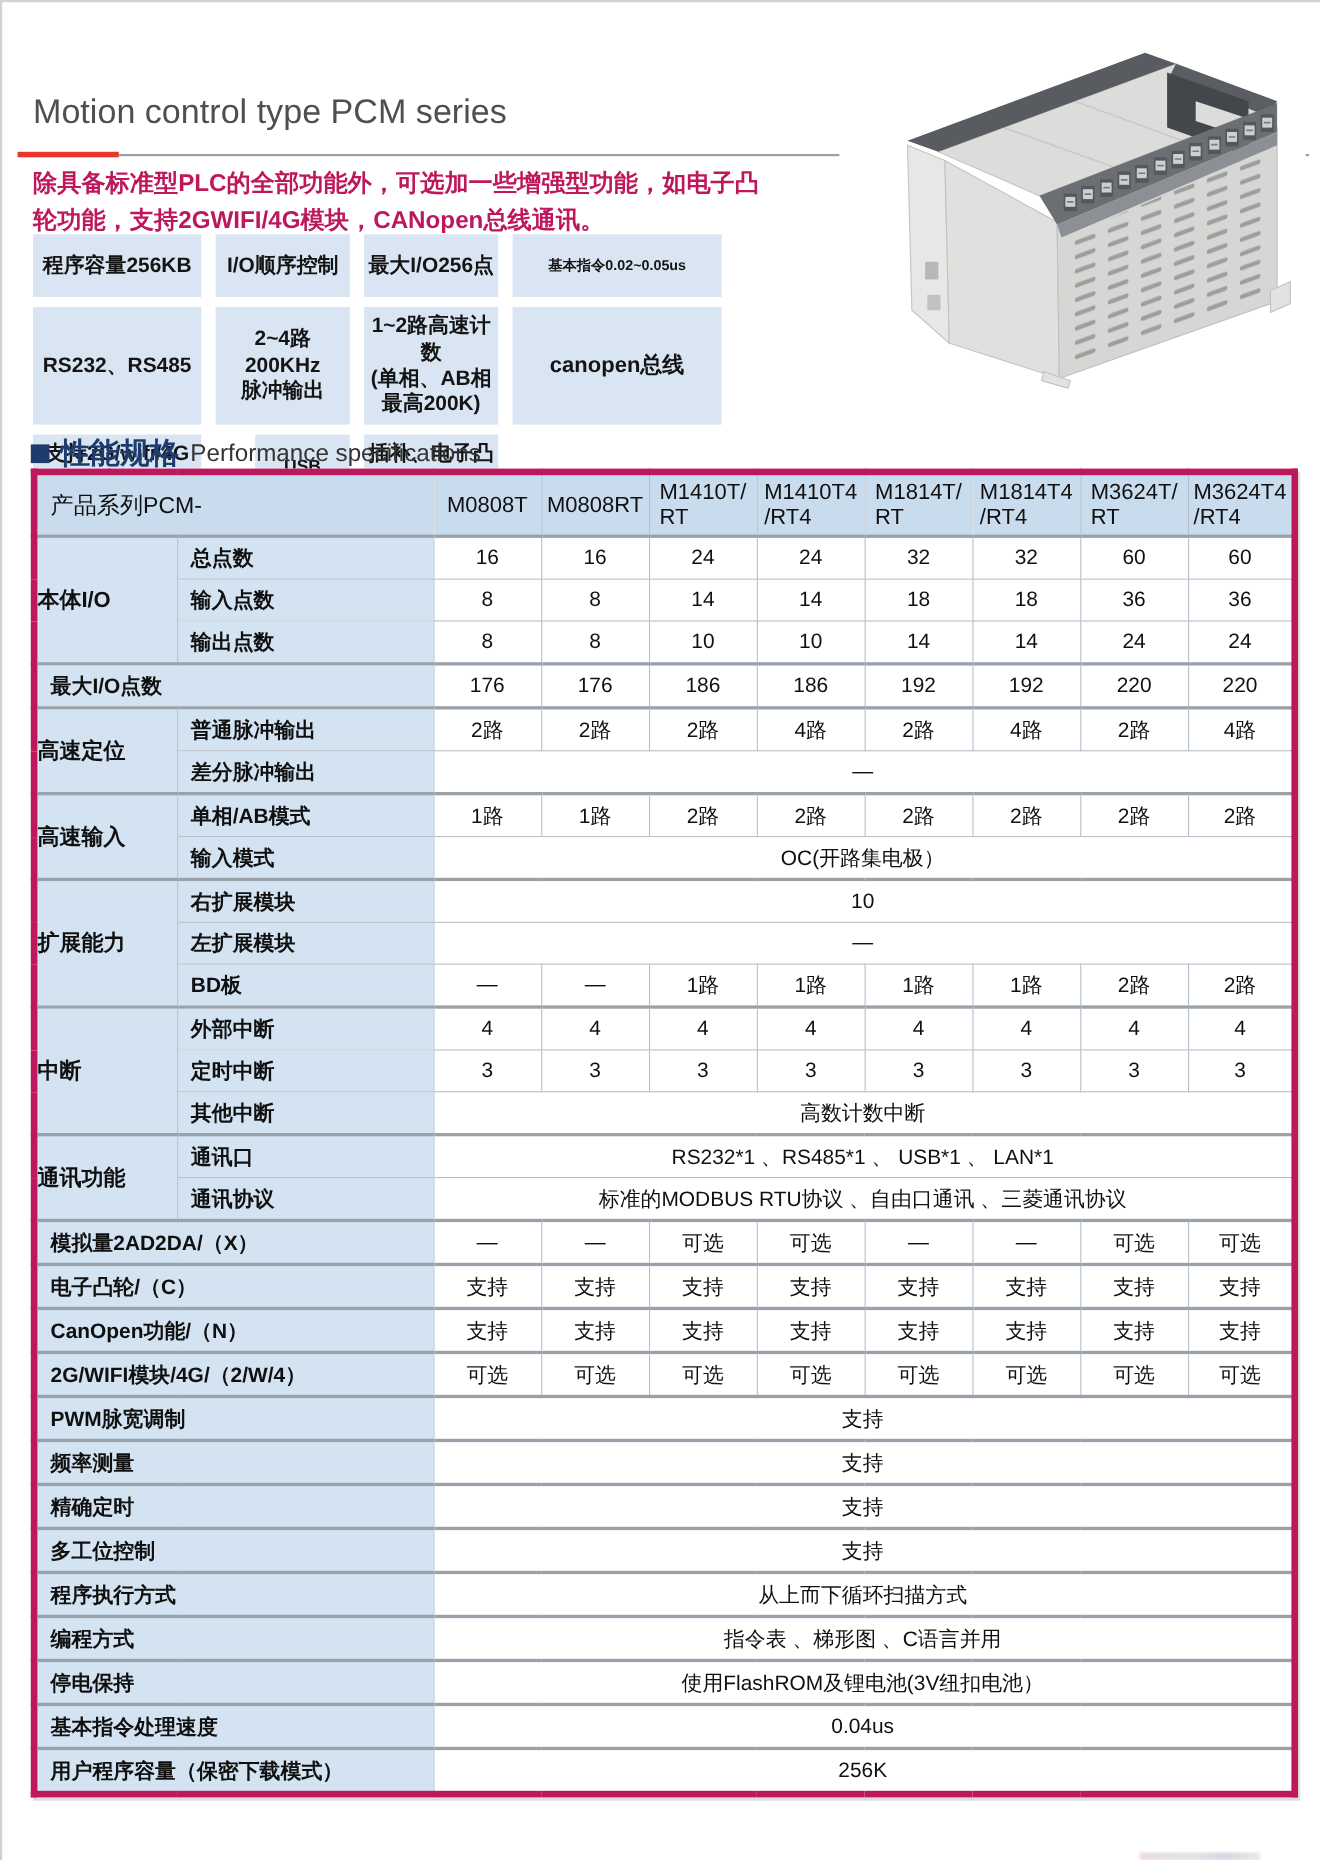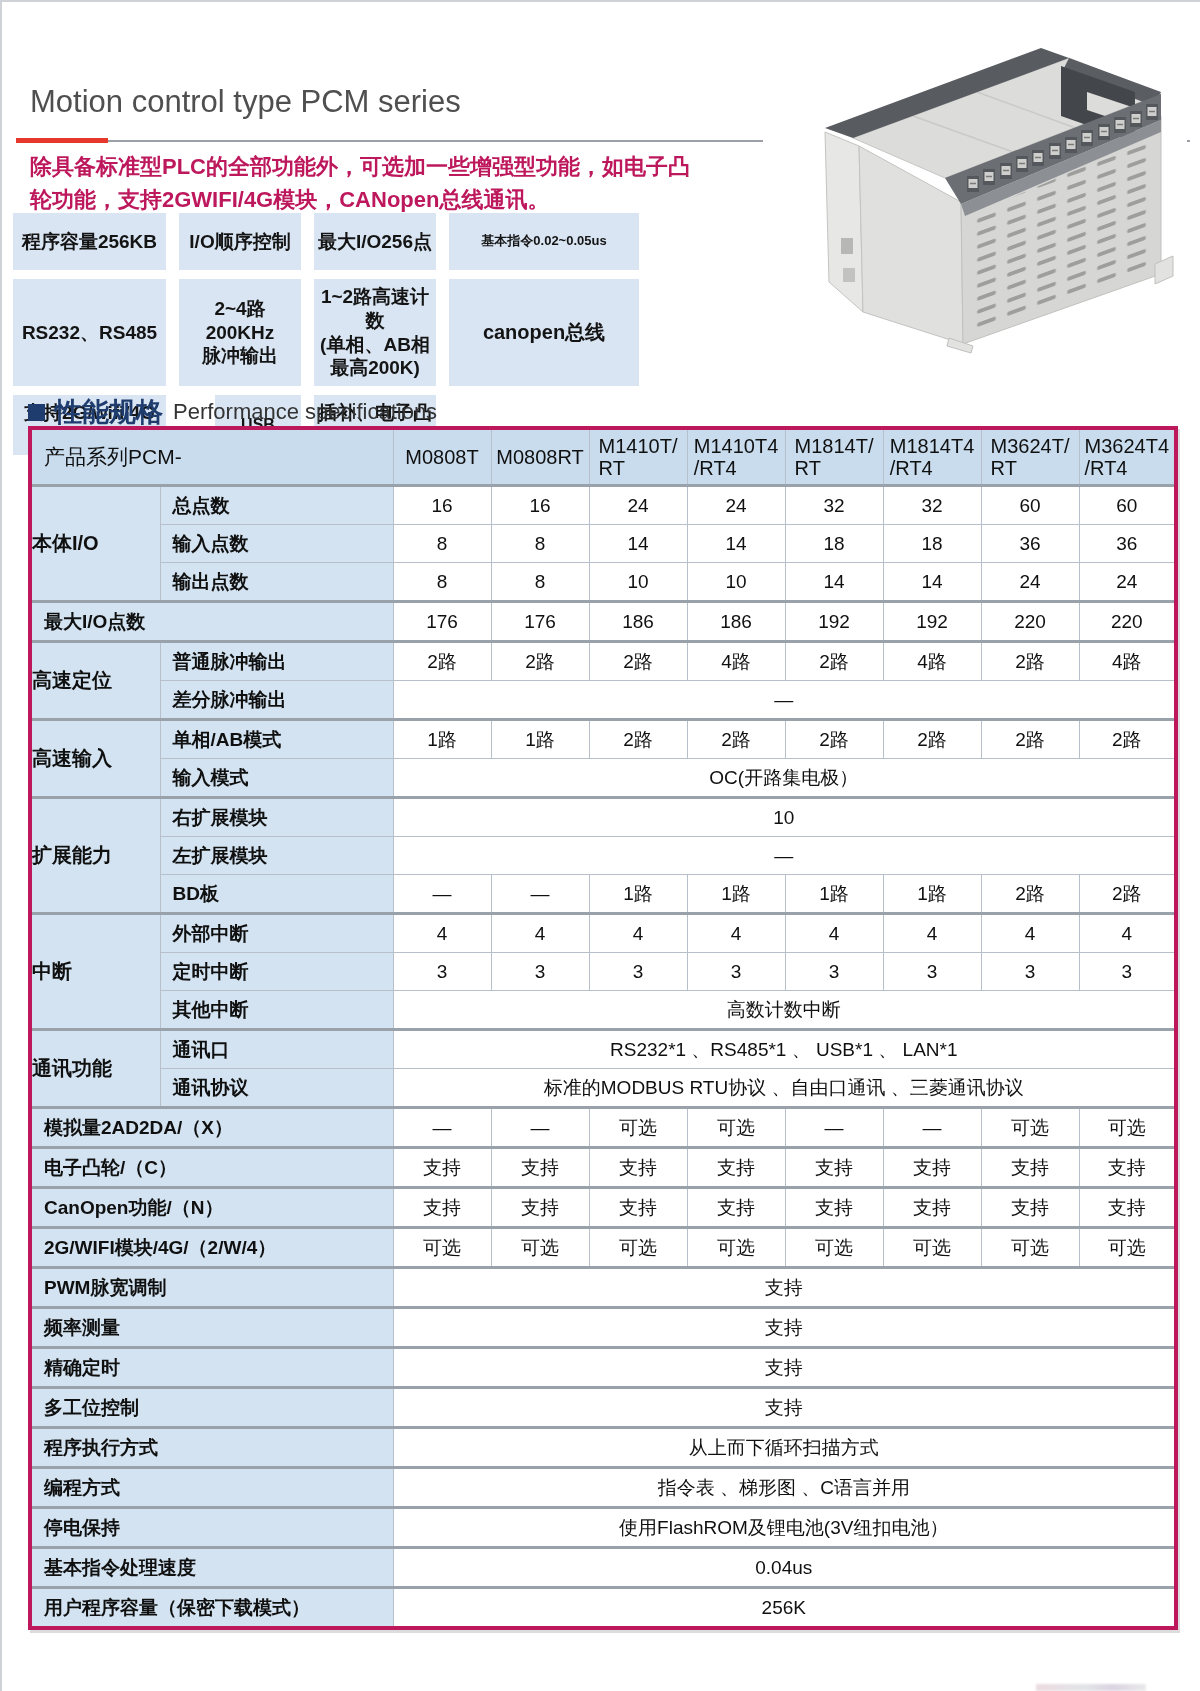--- a/index.html
+++ b/index.html
@@ -12,40 +12,40 @@
   
   .title-cn{position:absolute;left:30px;top:22px;font-size:47px;font-weight:900;color:#1e3c6e;letter-spacing:1px;white-space:nowrap;}
   .title-en{position:absolute;left:30px;top:84px;font-size:31px;font-weight:400;color:#4f4f4f;white-space:nowrap;}
   .divider{position:absolute;left:16px;top:138px;width:1174px;display:flex;align-items:center;}
   .divider .red{width:92px;height:5px;background:#e6382d;}
   .divider .grey{flex:1;height:2px;background:#9aa0a6;}
 
   .description{position:absolute;left:30px;top:151px;width:660px;font-size:22px;font-weight:600;line-height:1.48;color:#be185d;}
 
   
-  .badges{position:absolute;left:13px;top:213px;display:grid;grid-template-columns:153px 122px 122px 190px;column-gap:13px;row-gap:9px;}
+  .badges{position:absolute;left:30px;top:213px;display:grid;grid-template-columns:153px 122px 122px 190px;column-gap:13px;row-gap:9px;}
   .badge{background:#d9e5f2;display:flex;flex-direction:column;align-items:center;justify-content:center;text-align:center;min-height:45px;padding:6px 3px;font-size:19px;font-weight:700;color:#141414;line-height:1.25;}
   .badge:nth-child(4){font-size:13px;}
   .badge:nth-child(8) .badge-line{font-size:20px;}
   .badge:nth-child(8) .badge-line2{font-size:19px;}
   .badge:nth-child(10){font-size:16px;margin-left:36px;}
   .badge:nth-child(12){font-size:16px;}
 
   
   .product{position:absolute;left:763px;top:20px;width:424px;height:334px;background:#fff;z-index:3;}
 
   
   .sec-head{position:absolute;left:28px;top:394px;display:flex;align-items:center;}
   .sec-square{width:17px;height:17px;background:#1e3c6e;margin-right:10px;}
   .sec-cn{font-size:27px;font-weight:800;color:#1e3c6e;}
   .sec-en{font-size:22px;font-weight:400;color:#333;margin-left:10px;}
 
   
   .spec-wrap{position:absolute;left:28px;top:426px;}
-  table.spec{border-collapse:collapse;width:1146px;table-layout:fixed;background:#fff;border:4px solid #be185d;box-shadow:2px 3px 0 #dcdcdc;}
+  table.spec{border-collapse:collapse;width:1146px;table-layout:fixed;background:#fff;border:6px solid #be185d;box-shadow:2px 3px 0 #dcdcdc;}
   .spec th,.spec td{border:1px solid #b7c0ca;padding:0;overflow:hidden;}
   .spec thead th{height:54px;background:#c9dcee;font-weight:400;font-size:20px;color:#101010;border-bottom:2px solid #99a1ab;}
   .spec th.corner{text-align:left;padding-left:12px;font-size:21px;}
   .spec th.model{vertical-align:middle;}
   .model-inner{width:max-content;max-width:94px;margin:0 auto;text-align:left;line-height:1.12;}
   .spec tbody td{height:37px;font-size:19px;color:#101010;vertical-align:middle;}
   .spec td.group{background:#d3e3f1;font-weight:700;font-size:20px;text-align:left;}
   .spec td.label{background:#d3e3f1;font-weight:700;text-align:left;padding-left:12px;}
   .spec td.val{text-align:center;font-weight:400;}
   .spec tr.section > td{border-top:3px solid #99a1ab;}

